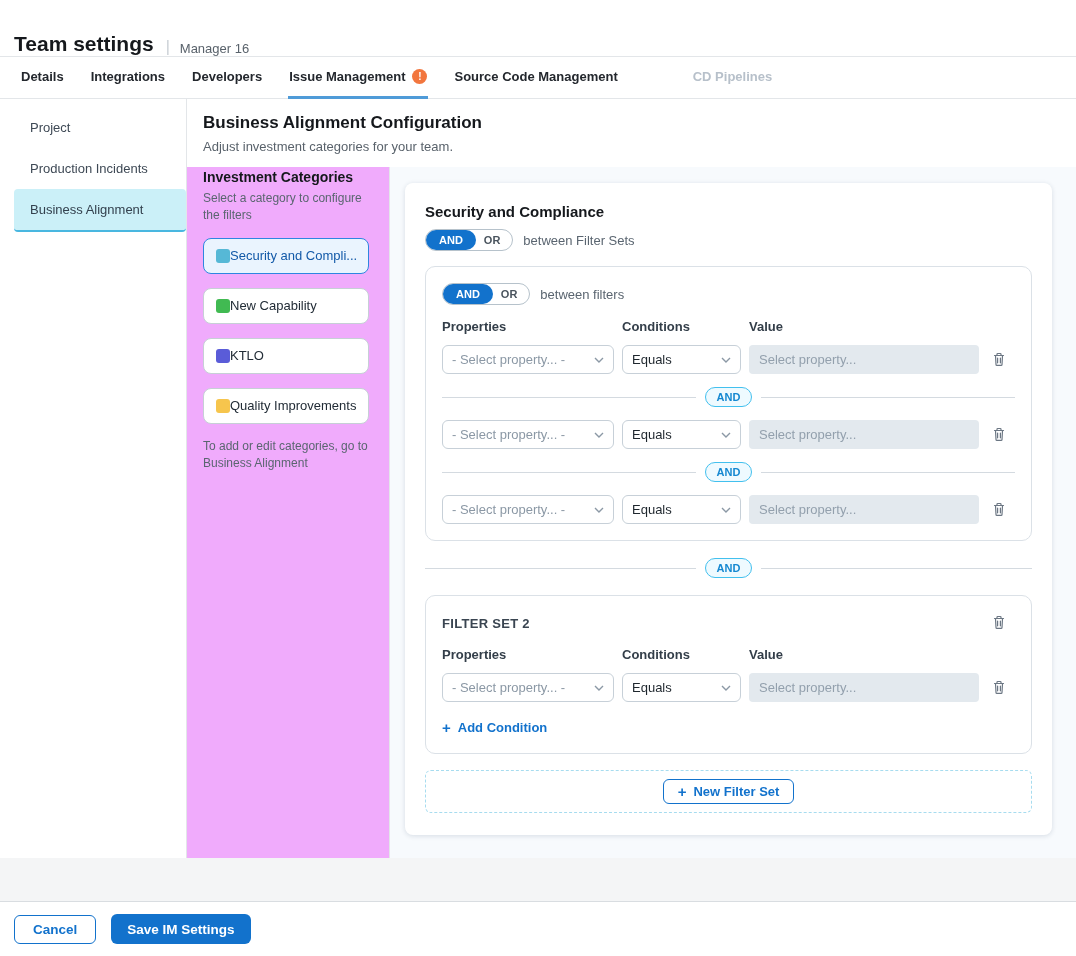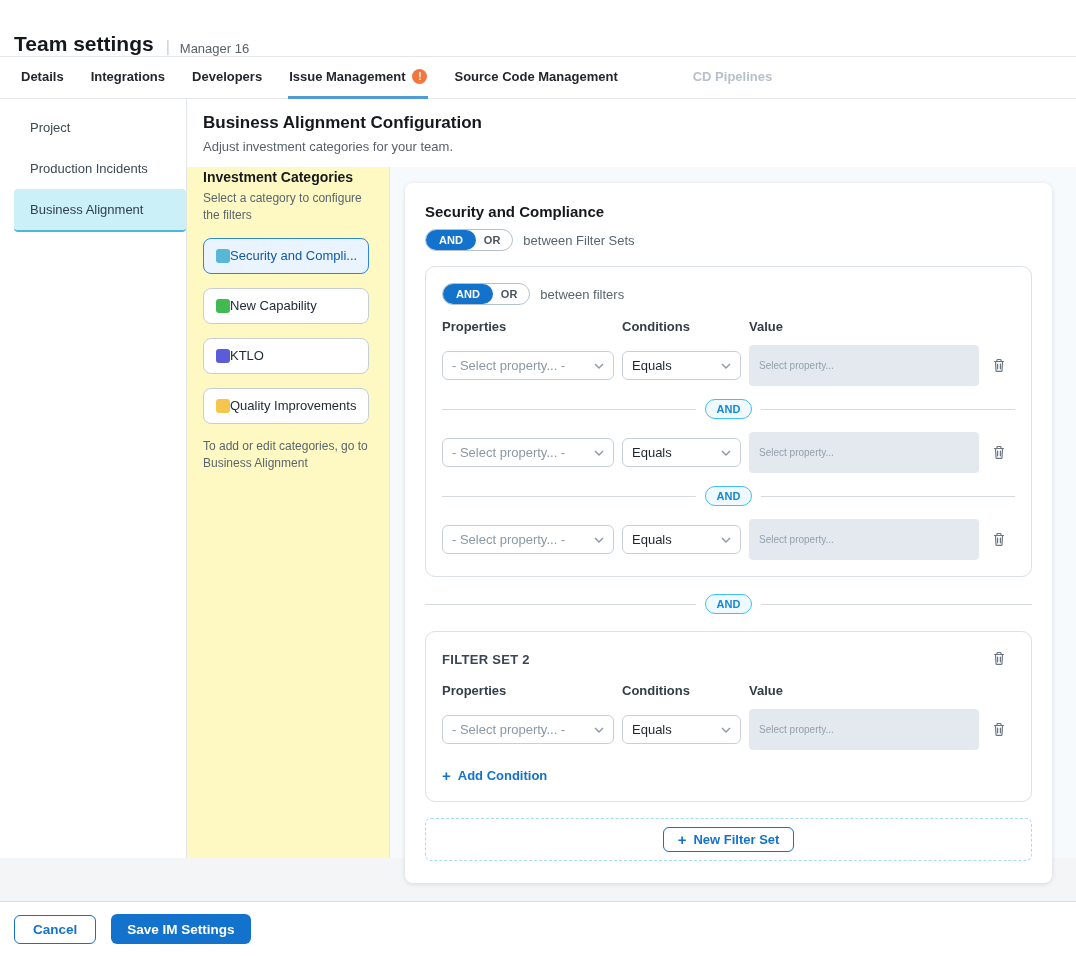--- a/index.html
+++ b/index.html
@@ -23,21 +23,21 @@
   .sidebar { width:187px; border-right:1px solid #e3e6e9; padding-top:8px; background:#fff; flex-shrink:0; }
   .side-item { margin-left:14px; padding:13px 16px; font-size:13px; color:#3e4955; border-radius:8px; cursor:pointer; }
   .side-item.active { background:#cbf0f8; border-bottom:2px solid #49b7e0; border-radius:4px; color:#33414e; }
 
   .main-wrap { flex:1; display:flex; flex-direction:column; min-width:0; }
   .page-head { padding:14px 24px 13px 16px; background:#fff; }
   .page-head h2 { font-size:17px; font-weight:700; color:#15181c; }
   .page-head p { font-size:13px; color:#59626b; margin-top:6px; }
 
   .config-row { flex:1; display:flex; min-height:0; }
-  .cat-col { width:203px; flex-shrink:0; border-right:1px solid #e3e6e9; padding:2px 20px 0 16px; background:#fef9c3; }
+  .cat-col { width:203px; flex-shrink:0; border-right:1px solid #e3e6e9; padding:2px 20px 0 16px; background:#f0abfc; }
   .cat-col h3 { font-size:14px; font-weight:700; color:#15181c; }
   .cat-sub { font-size:12px; color:#5a6570; line-height:1.4; margin-top:5px; }
   .cat-btn { display:flex; align-items:center; gap:0; width:100%; height:36px; border:1px solid #c6cfd6; border-radius:8px; background:#fff; padding:0 12px; font-size:13px; color:#222c36; margin-top:14px; cursor:pointer; white-space:nowrap; overflow:hidden; }
   .cat-btn.selected { border-color:#2e86e0; background:#eaf4fe; color:#1259a8; }
   .cat-sq { width:14px; height:14px; border-radius:3px; flex-shrink:0; }
   .cat-note { font-size:12px; color:#5a6570; line-height:1.45; margin-top:14px; }
 
   .filter-area { flex:1; background:#f7fafd; padding:16px 24px 0 15px; min-width:0; }
   .main-card { background:#fff; border-radius:8px; box-shadow:0 1px 5px rgba(23,43,77,.14); padding:20px 20px 22px; }
   .panel-title { font-size:15px; font-weight:700; color:#15181c; }
@@ -48,21 +48,21 @@
   .tgl-suffix { font-size:13px; color:#5a6570; }
 
   .fset-card { border:1px solid #dbe1e7; border-radius:10px; padding:16px; margin-top:15px; background:#fff; }
   .cols-row { display:flex; align-items:center; margin-top:14px; font-size:13px; font-weight:700; color:#333e49; }
   .cols-row .c1 { width:180px; }
   .cols-row .c2 { width:127px; }
   .cond-row { display:flex; align-items:center; margin-top:11px; }
   .select { display:flex; align-items:center; justify-content:space-between; height:29px; border:1px solid #c7d0d8; border-radius:6px; background:#fff; padding:0 9px; font-size:13px; cursor:pointer; }
   .select.prop { width:172px; margin-right:8px; color:#8b98a5; }
   .select.cond { width:119px; margin-right:8px; color:#1f272e; }
-  .value-input { width:230px; height:41px; background:#e3e9ee; border:none; border-radius:4px; padding:0 10px; font-size:10px; font-family:"Liberation Sans", sans-serif; color:#45515c; }
+  .value-input { width:230px; height:29px; background:#e3e9ee; border:none; border-radius:4px; padding:0 10px; font-size:13px; font-family:"Liberation Sans", sans-serif; color:#45515c; }
   .value-input::placeholder { color:#93a0ad; }
   .trash-btn { margin-left:auto; background:none; border:none; cursor:pointer; padding:2px; margin-right:6px; display:flex; }
   .and-sep { display:flex; align-items:center; gap:9px; margin:13px 0; }
   .and-sep .line { flex:1; height:1px; background:#d4dae0; }
   .and-pill { border:1px solid #42c0ee; background:#eefaff; color:#1588d1; font-size:11px; font-weight:700; padding:3px 11px; border-radius:999px; }
   .and-sep.outer { margin:17px 0; }
 
   .fset-title-row { display:flex; align-items:flex-start; }
   .fset-title { font-size:13px; font-weight:700; color:#3a4551; letter-spacing:.3px; padding-top:4px; }
   .add-cond { display:inline-flex; align-items:center; gap:7px; background:none; border:none; color:#1272cc; font-size:13px; font-weight:700; margin-top:18px; cursor:pointer; font-family:"Liberation Sans", sans-serif; }

